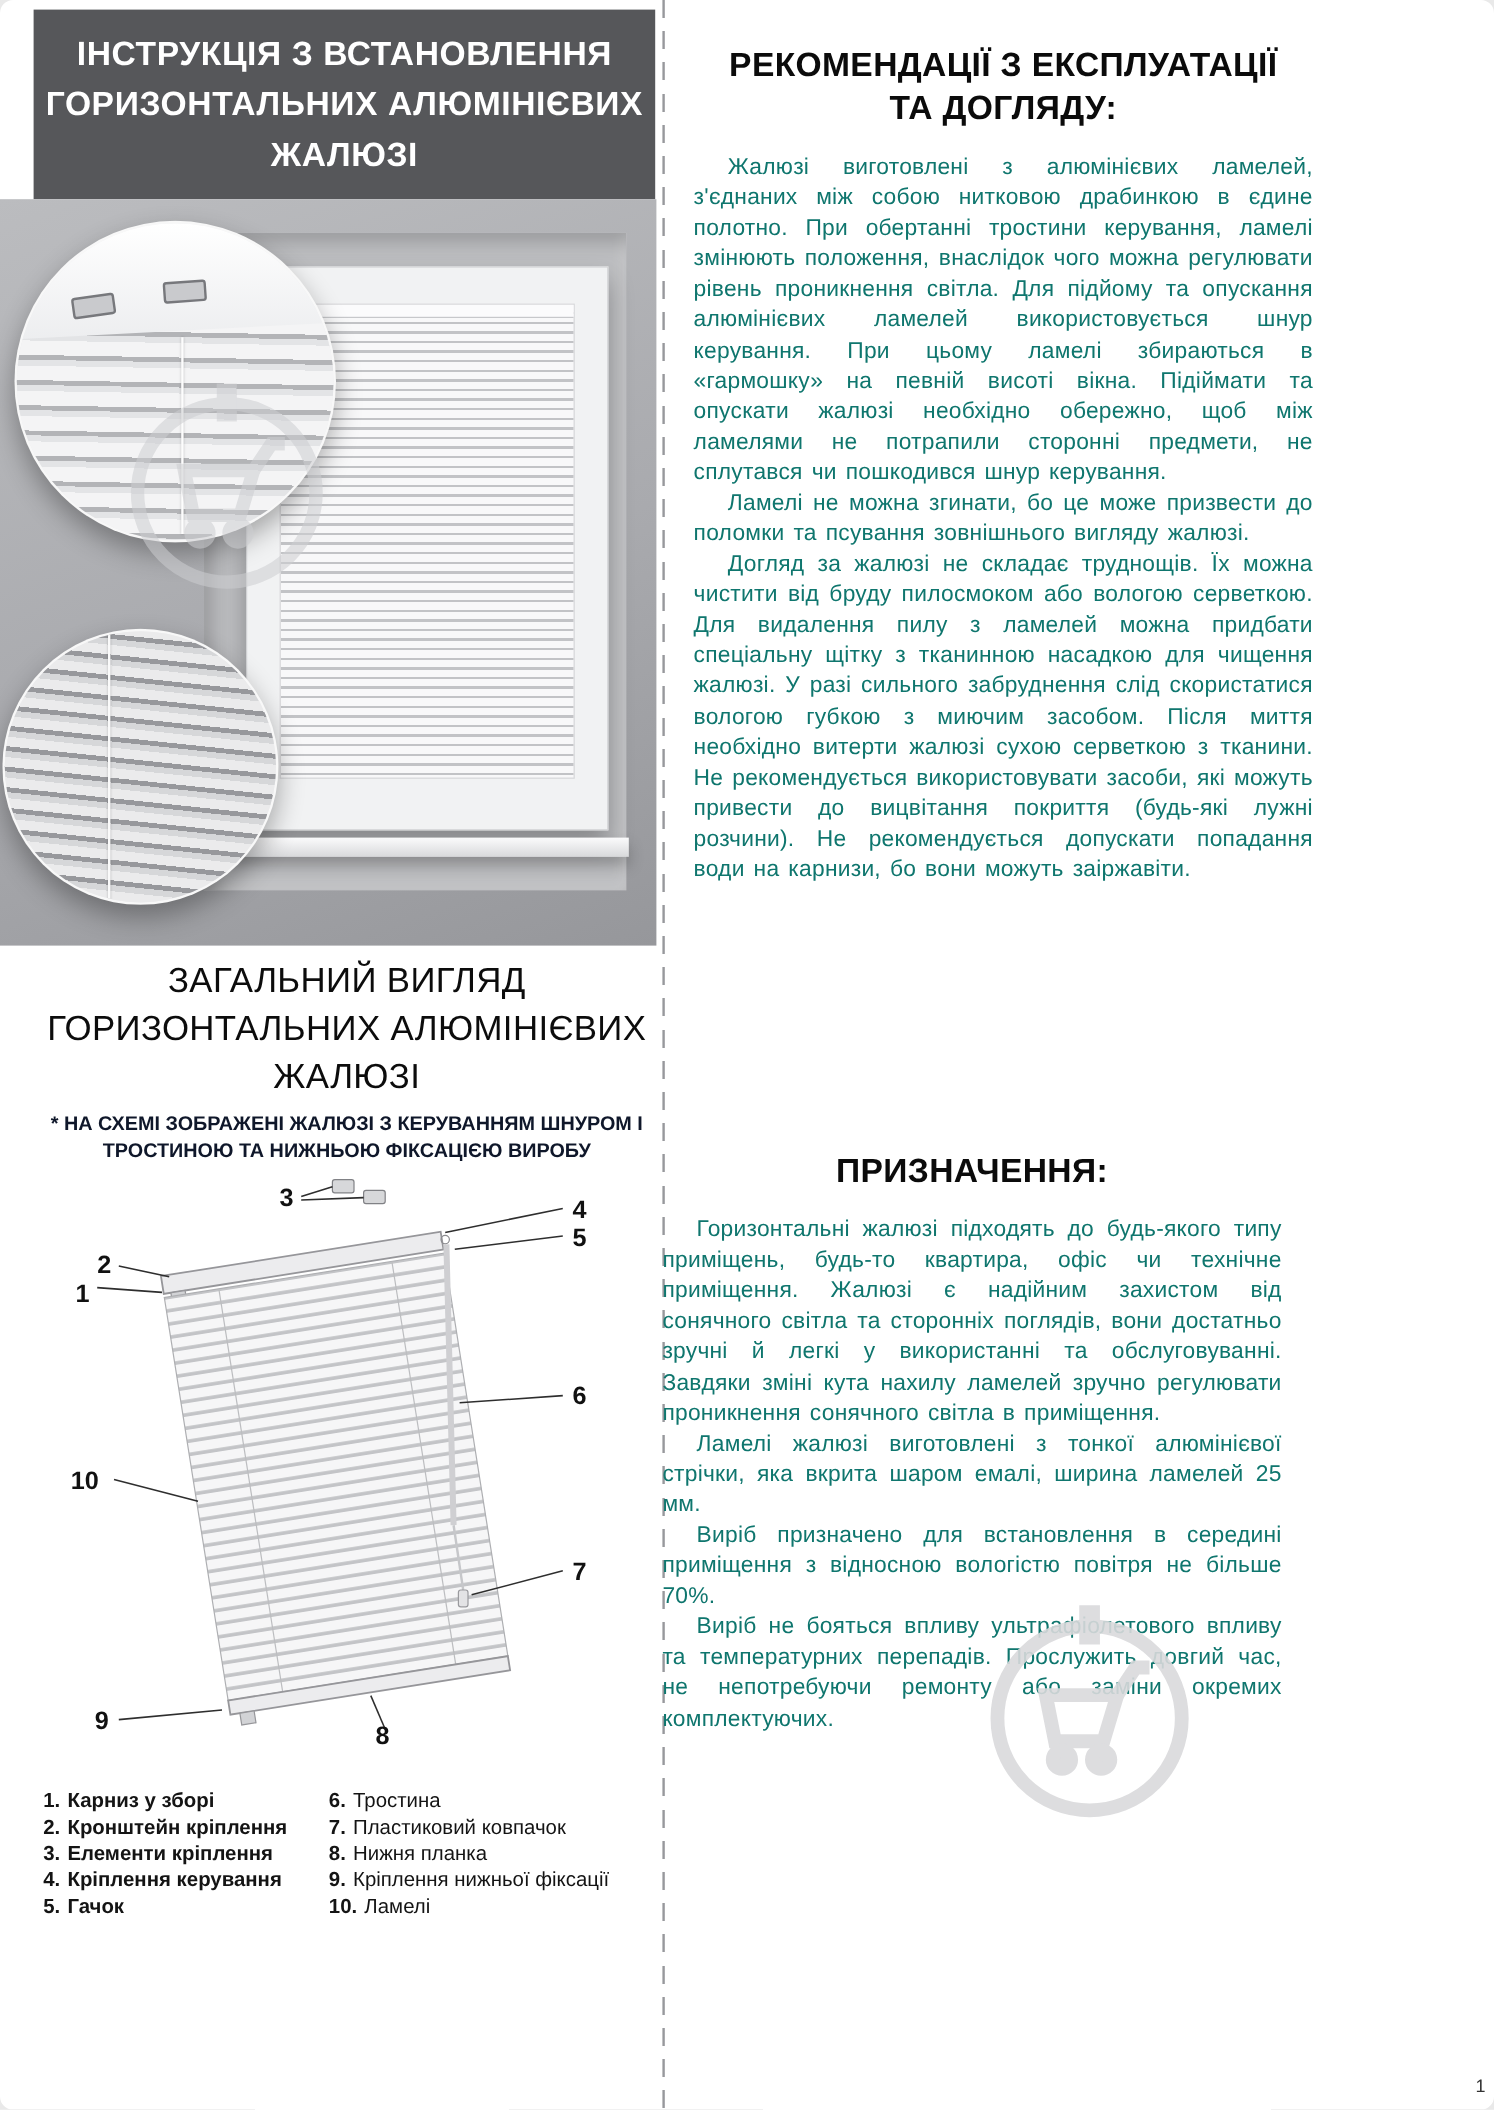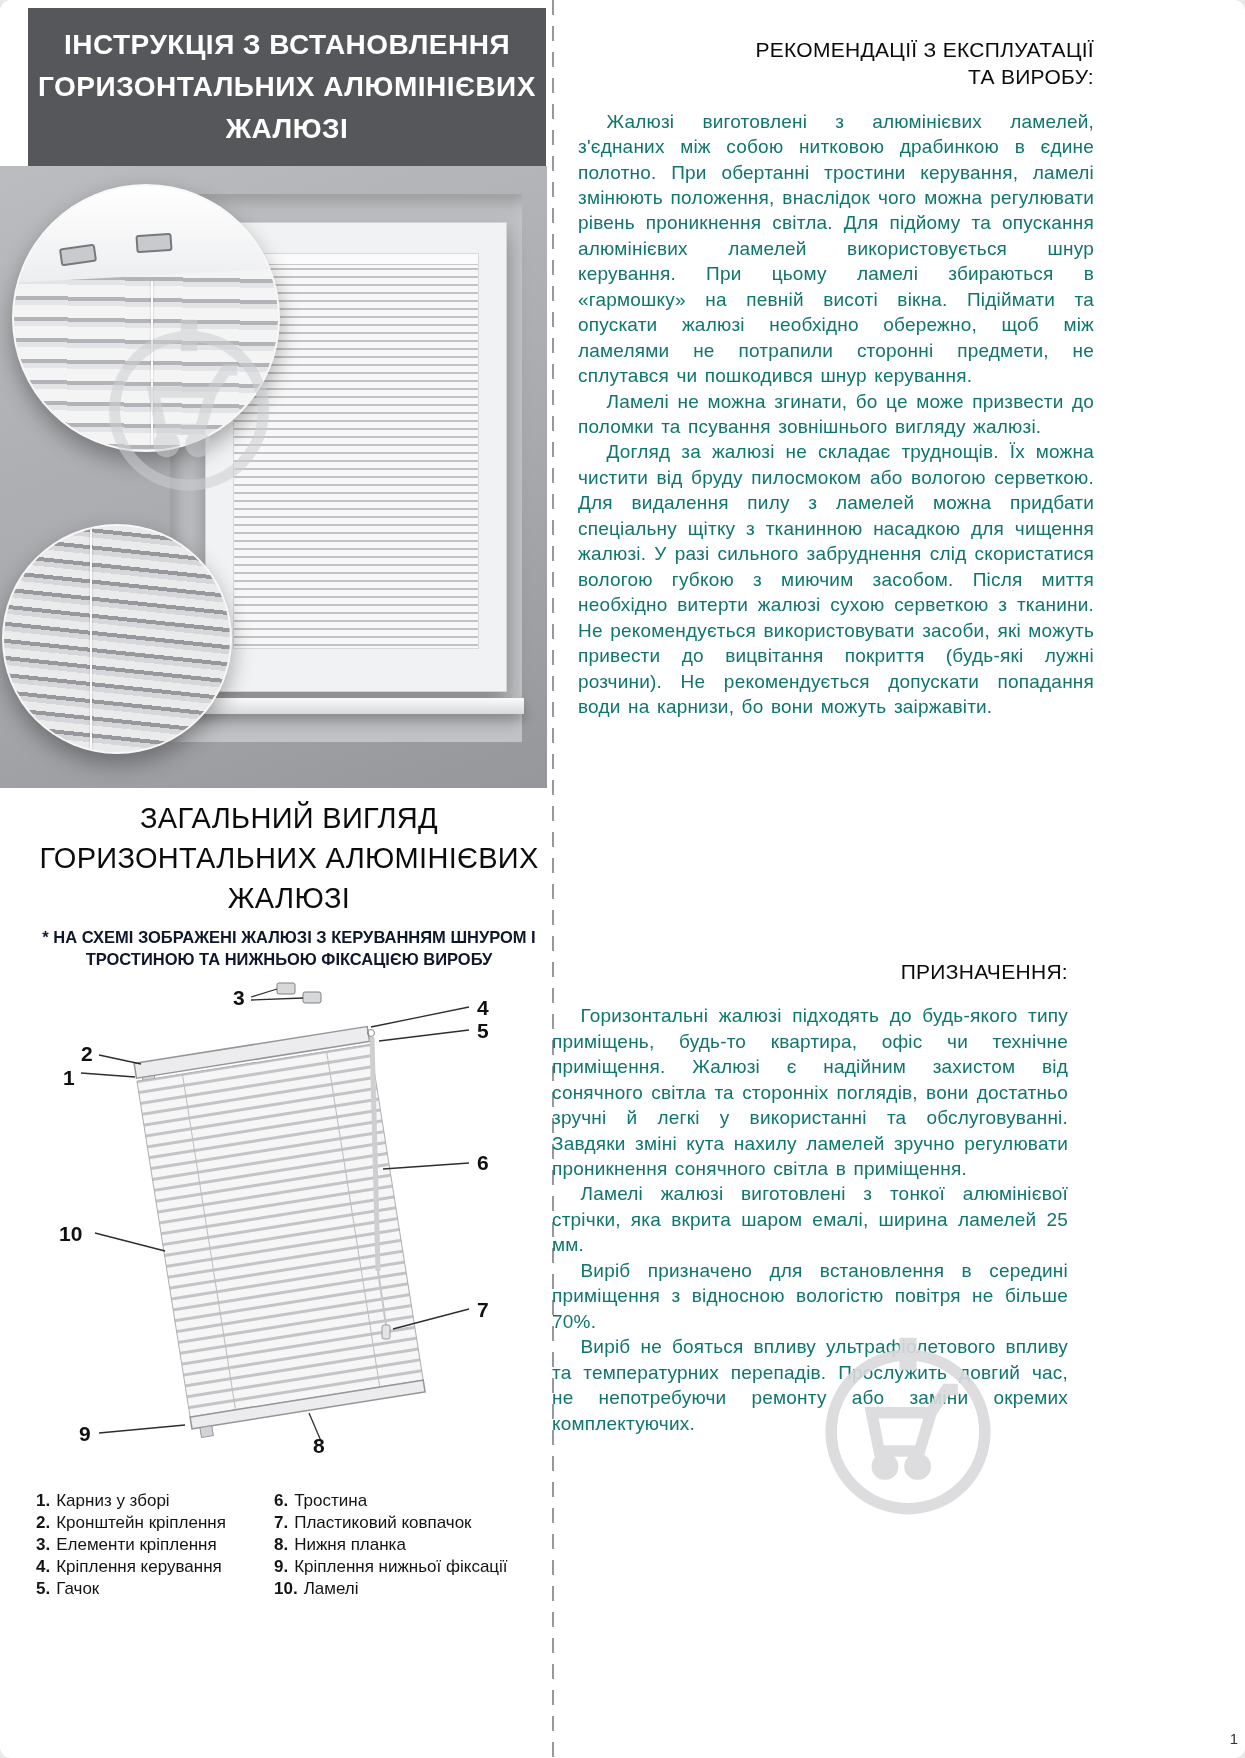--- a/index.html
+++ b/index.html
@@ -101,29 +101,29 @@
   }
   .diagram { position:absolute; left:55px; top:972px; width:470px; height:512px; }
   .callout { font-family:"Liberation Sans", sans-serif; font-weight:bold; font-size:21px; fill:#111111; }
 
   
   .legend {
     position:absolute; left:36px; top:1490px; width:512px;
     display:flex; font-size:17px; line-height:22px; color:#141414;
   }
   .legend ul { list-style:none; }
-  .legend .col1 { width:238px; }
+  .legend .col1 { width:238px;font-weight:bold; }
   .legend .col2 { width:274px; }
   .legend b { margin-right:6px; }
 
   
   .care-block { position:absolute; left:578px; top:36px; width:516px; }
   .purpose-block { position:absolute; left:552px; top:958px; width:516px; }
   .section-title {
-    text-align:right; font-weight:normal; font-size:21px; line-height:1.3;
+    text-align:center; font-weight:bold; font-size:28px; line-height:1.3;
     color:#0b0b0b; margin-bottom:18px; letter-spacing:.3px;
   }
   .body-par {
     font-size:19px; line-height:1.34; text-align:justify; text-indent:1.5em;
     letter-spacing:.2px; word-spacing:2px; color:#0f766e;
   }
 
   .page-number {
     position:absolute; right:7px; top:1730px; font-size:15px; color:#333333;
   }
@@ -251,21 +251,21 @@
       <li><b>7.</b><span>Пластиковий ковпачок</span></li>
       <li><b>8.</b><span>Нижня планка</span></li>
       <li><b>9.</b><span>Кріплення нижньої фіксації</span></li>
       <li><b>10.</b><span>Ламелі</span></li>
     </ul>
   </div>
 
   <section class="care-block">
     <h1 class="section-title">
       <div>РЕКОМЕНДАЦІЇ З ЕКСПЛУАТАЦІЇ</div>
-      <div>ТА ВИРОБУ:</div>
+      <div>ТА ДОГЛЯДУ:</div>
     </h1>
     <p class="body-par">Жалюзі виготовлені з алюмінієвих ламелей, з'єднаних між собою нитковою драбинкою в єдине полотно. При обертанні тростини керування, ламелі змінюють положення, внаслідок чого можна регулювати рівень проникнення світла. Для підйому та опускання алюмінієвих ламелей використовується шнур керування. При цьому ламелі збираються в «гармошку» на певній висоті вікна. Підіймати та опускати жалюзі необхідно обережно, щоб між ламелями не потрапили сторонні предмети, не сплутався чи пошкодився шнур керування.</p>
     <p class="body-par">Ламелі не можна згинати, бо це може призвести до поломки та псування зовнішнього вигляду жалюзі.</p>
     <p class="body-par">Догляд за жалюзі не складає труднощів. Їх можна чистити від бруду пилосмоком або вологою серветкою. Для видалення пилу з ламелей можна придбати спеціальну щітку з тканинною насадкою для чищення жалюзі. У разі сильного забруднення слід скористатися вологою губкою з миючим засобом. Після миття необхідно витерти жалюзі сухою серветкою з тканини. Не рекомендується використовувати засоби, які можуть привести до вицвітання покриття (будь-які лужні розчини). Не рекомендується допускати попадання води на карнизи, бо вони можуть заіржавіти.</p>
   </section>
 
   <section class="purpose-block">
     <h1 class="section-title">ПРИЗНАЧЕННЯ:</h1>
     <p class="body-par">Горизонтальні жалюзі підходять до будь-якого типу приміщень, будь-то квартира, офіс чи технічне приміщення. Жалюзі є надійним захистом від сонячного світла та сторонніх поглядів, вони достатньо зручні й легкі у використанні та обслуговуванні. Завдяки зміні кута нахилу ламелей зручно регулювати проникнення сонячного світла в приміщення.</p>
     <p class="body-par">Ламелі жалюзі виготовлені з тонкої алюмінієвої стрічки, яка вкрита шаром емалі, ширина ламелей 25 мм.</p>

